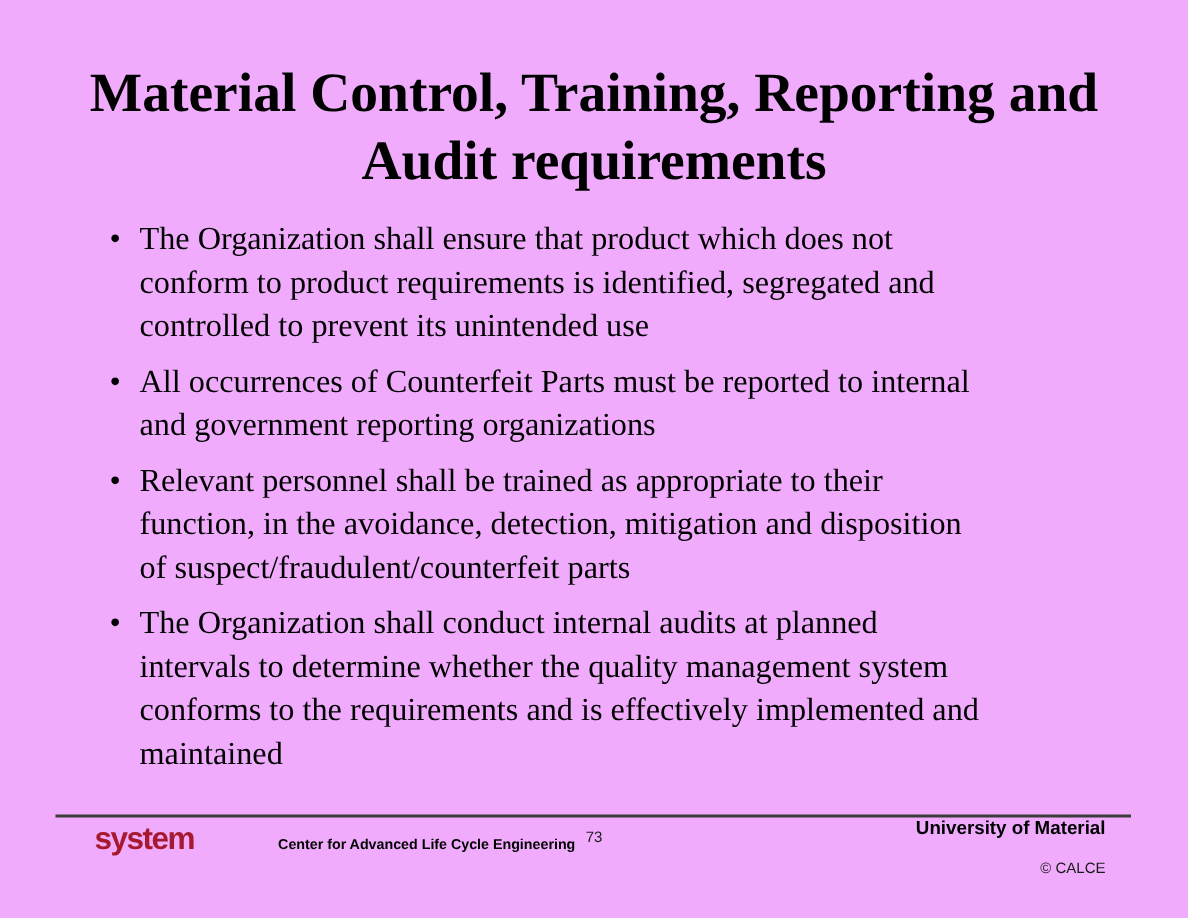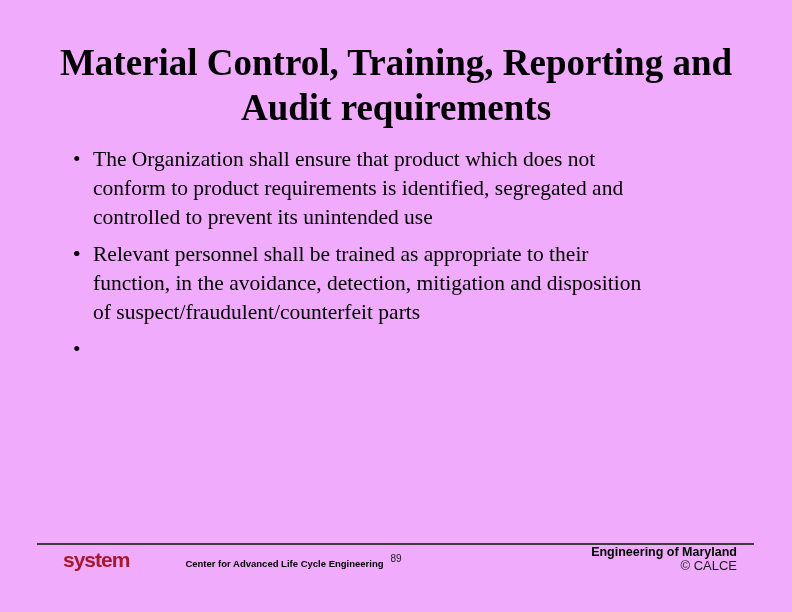--- a/index.html
+++ b/index.html
@@ -96,64 +96,70 @@
     text-align: right;
     font-family: "Liberation Sans", sans-serif;
   }
   .univ {
     font-weight: bold;
     font-size: 12.5px;
     line-height: 13px;
     color: #000000;
   }
   .copyright {
-    font-size: 13px;
+    font-size: 10px;
     line-height: 10px;
-    margin-top: 2px;
+    margin-top: 16px;
     color: #1a1a1a;
   }
 </style>
 </head>
 <body>
 
 <div class="slide">
 
   <h1 class="title">Material Control, Training, Reporting and
 Audit requirements</h1>
 
   <ul class="bullets">
     <li>
       <span class="bullet-dot">•</span>
       <span class="bullet-text">The Organization shall ensure that product which does not
 conform to product requirements is identified, segregated and
 controlled to prevent its unintended use</span>
     </li>
     <li>
       <span class="bullet-dot">•</span>
+      <span class="bullet-text">All occurrences of Counterfeit Parts must be reported to internal
+and government reporting organizations</span>
     </li>
     <li>
       <span class="bullet-dot">•</span>
       <span class="bullet-text">Relevant personnel shall be trained as appropriate to their
 function, in the avoidance, detection, mitigation and disposition
 of suspect/fraudulent/counterfeit parts</span>
     </li>
     <li>
       <span class="bullet-dot">•</span>
+      <span class="bullet-text">The Organization shall conduct internal audits at planned
+intervals to determine whether the quality management system
+conforms to the requirements and is effectively implemented and
+maintained</span>
     </li>
   </ul>
 
   <div class="footer">
     <div class="footer-line"></div>
 
     <div class="footer-left">
       <span class="logo">system</span>
       <span class="org">Center for Advanced Life Cycle Engineering</span>
     </div>
 
-    <div class="page-number">89</div>
+    <div class="page-number">73</div>
 
     <div class="footer-right">
-      <div class="univ">Engineering of Maryland</div>
+      <div class="univ">University of Material</div>
       <div class="copyright">© CALCE</div>
     </div>
   </div>
 
 </div>
 
 </body></html>

